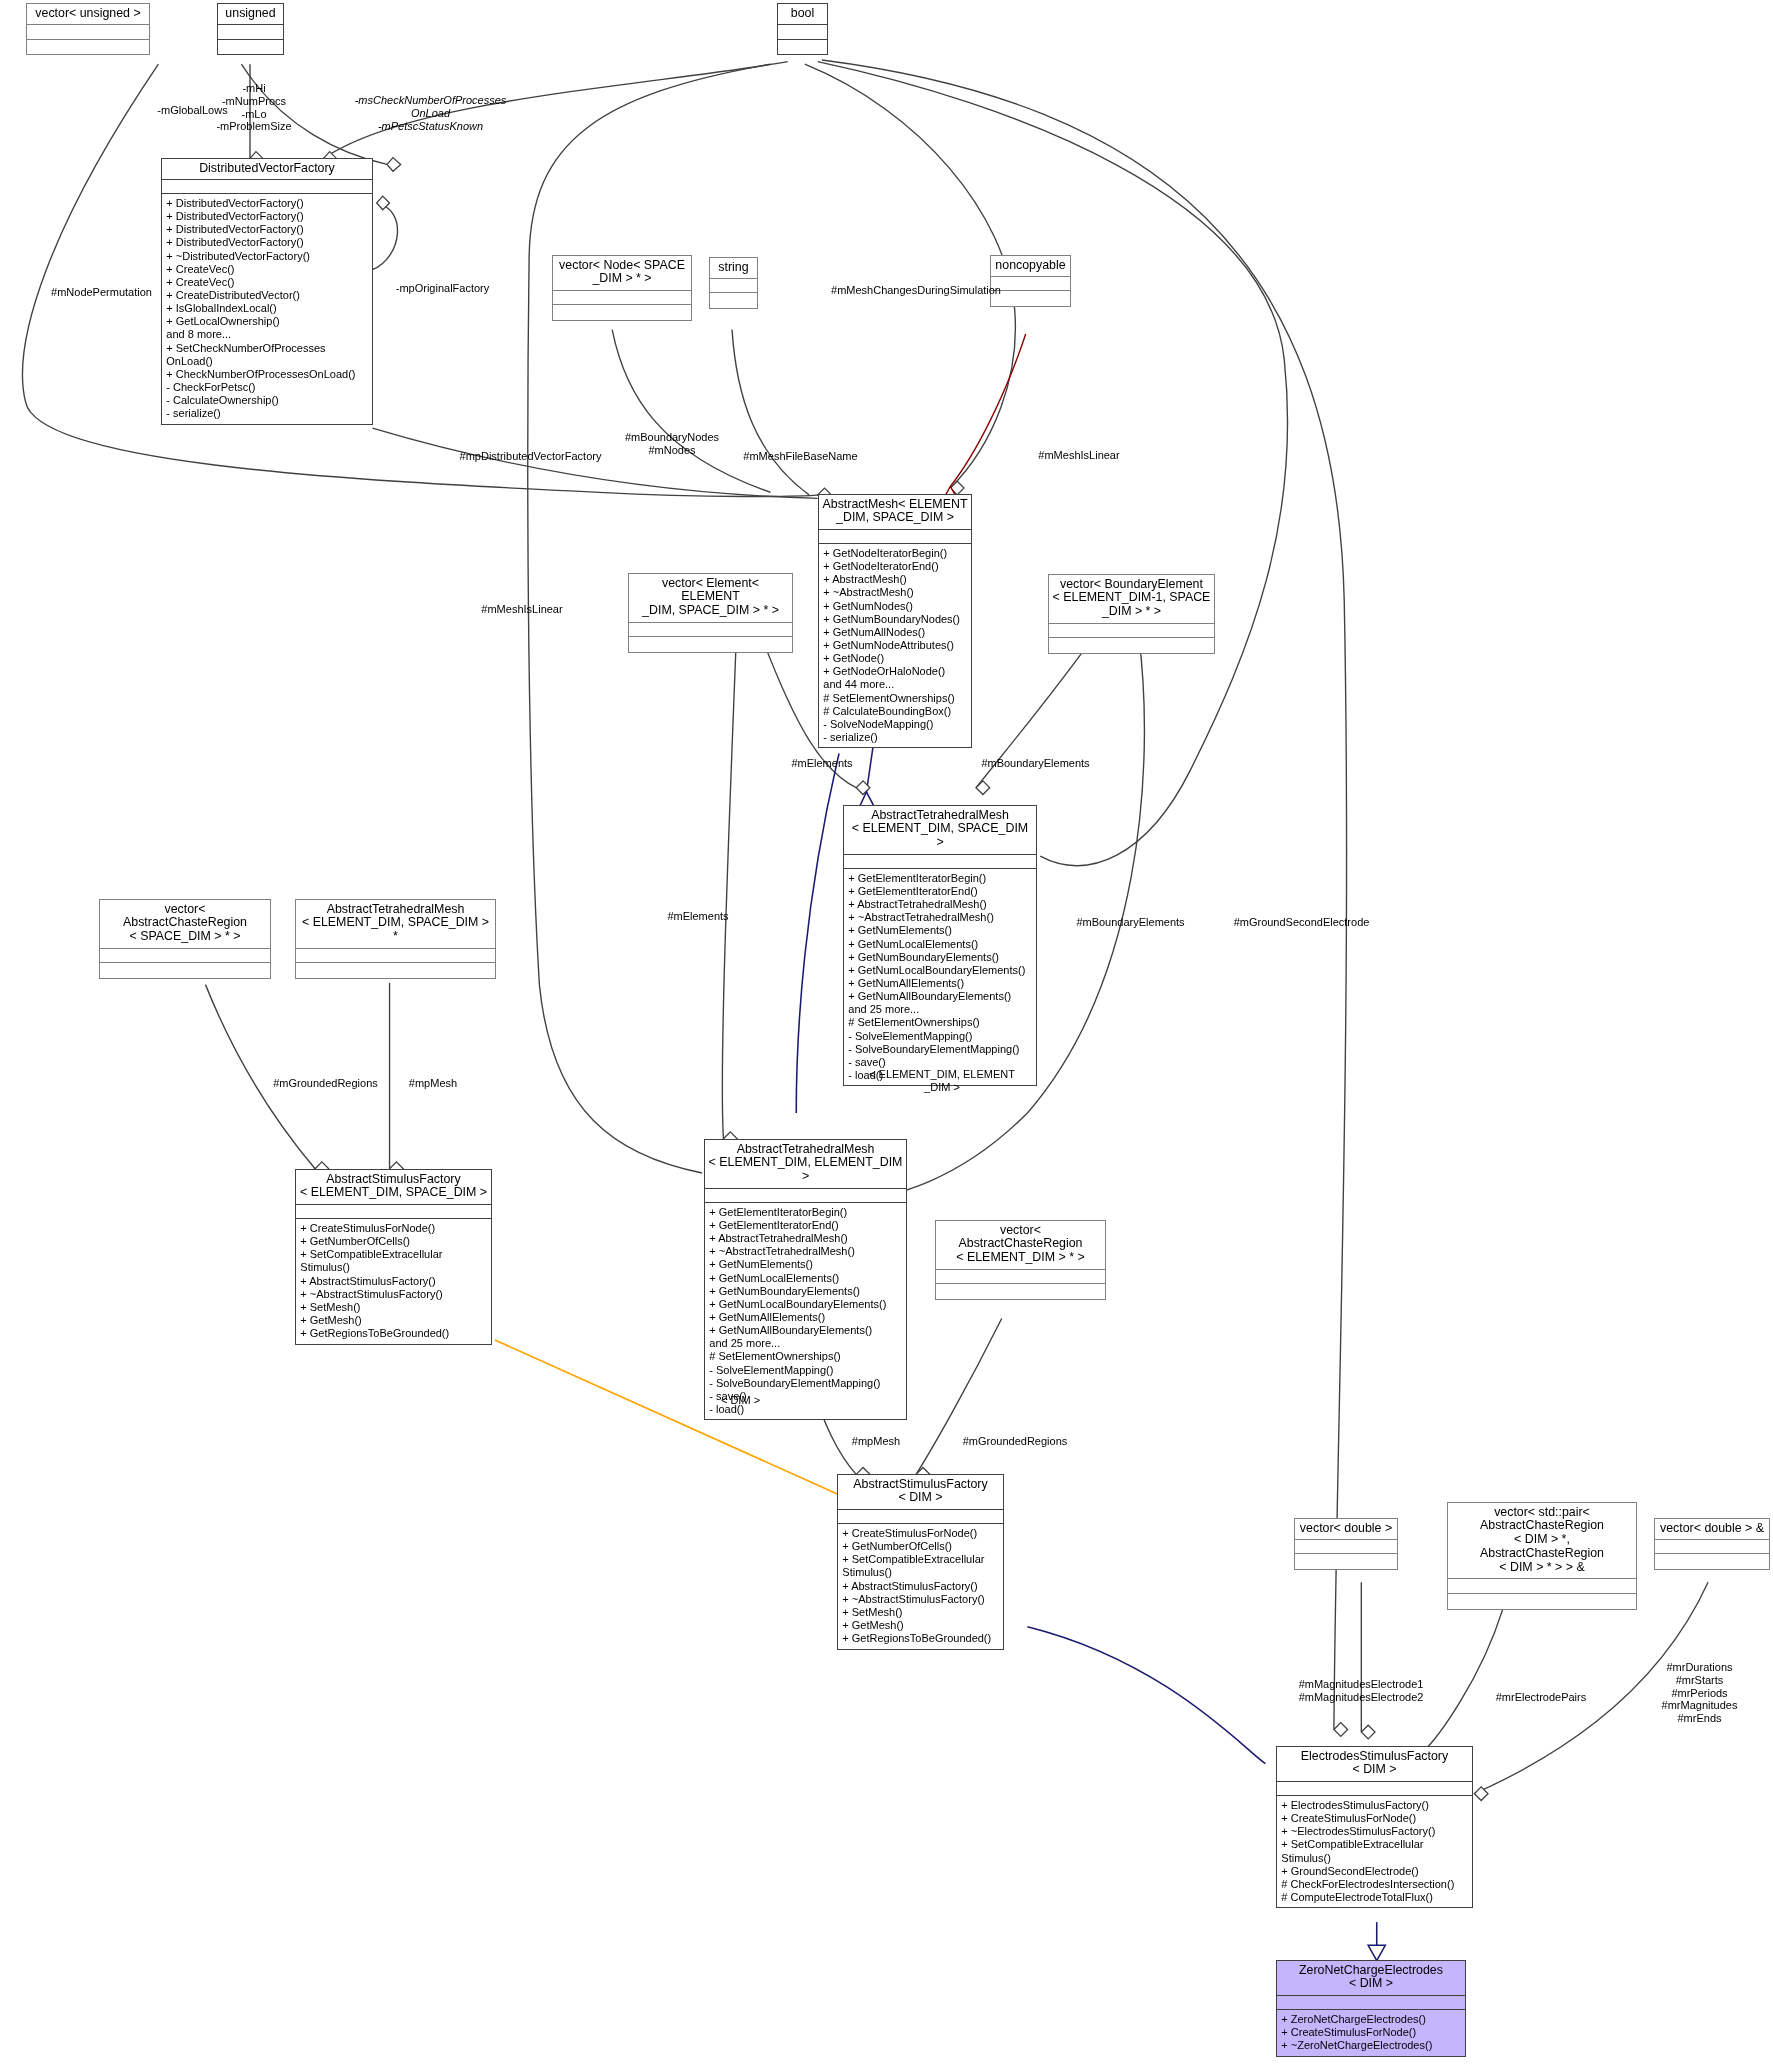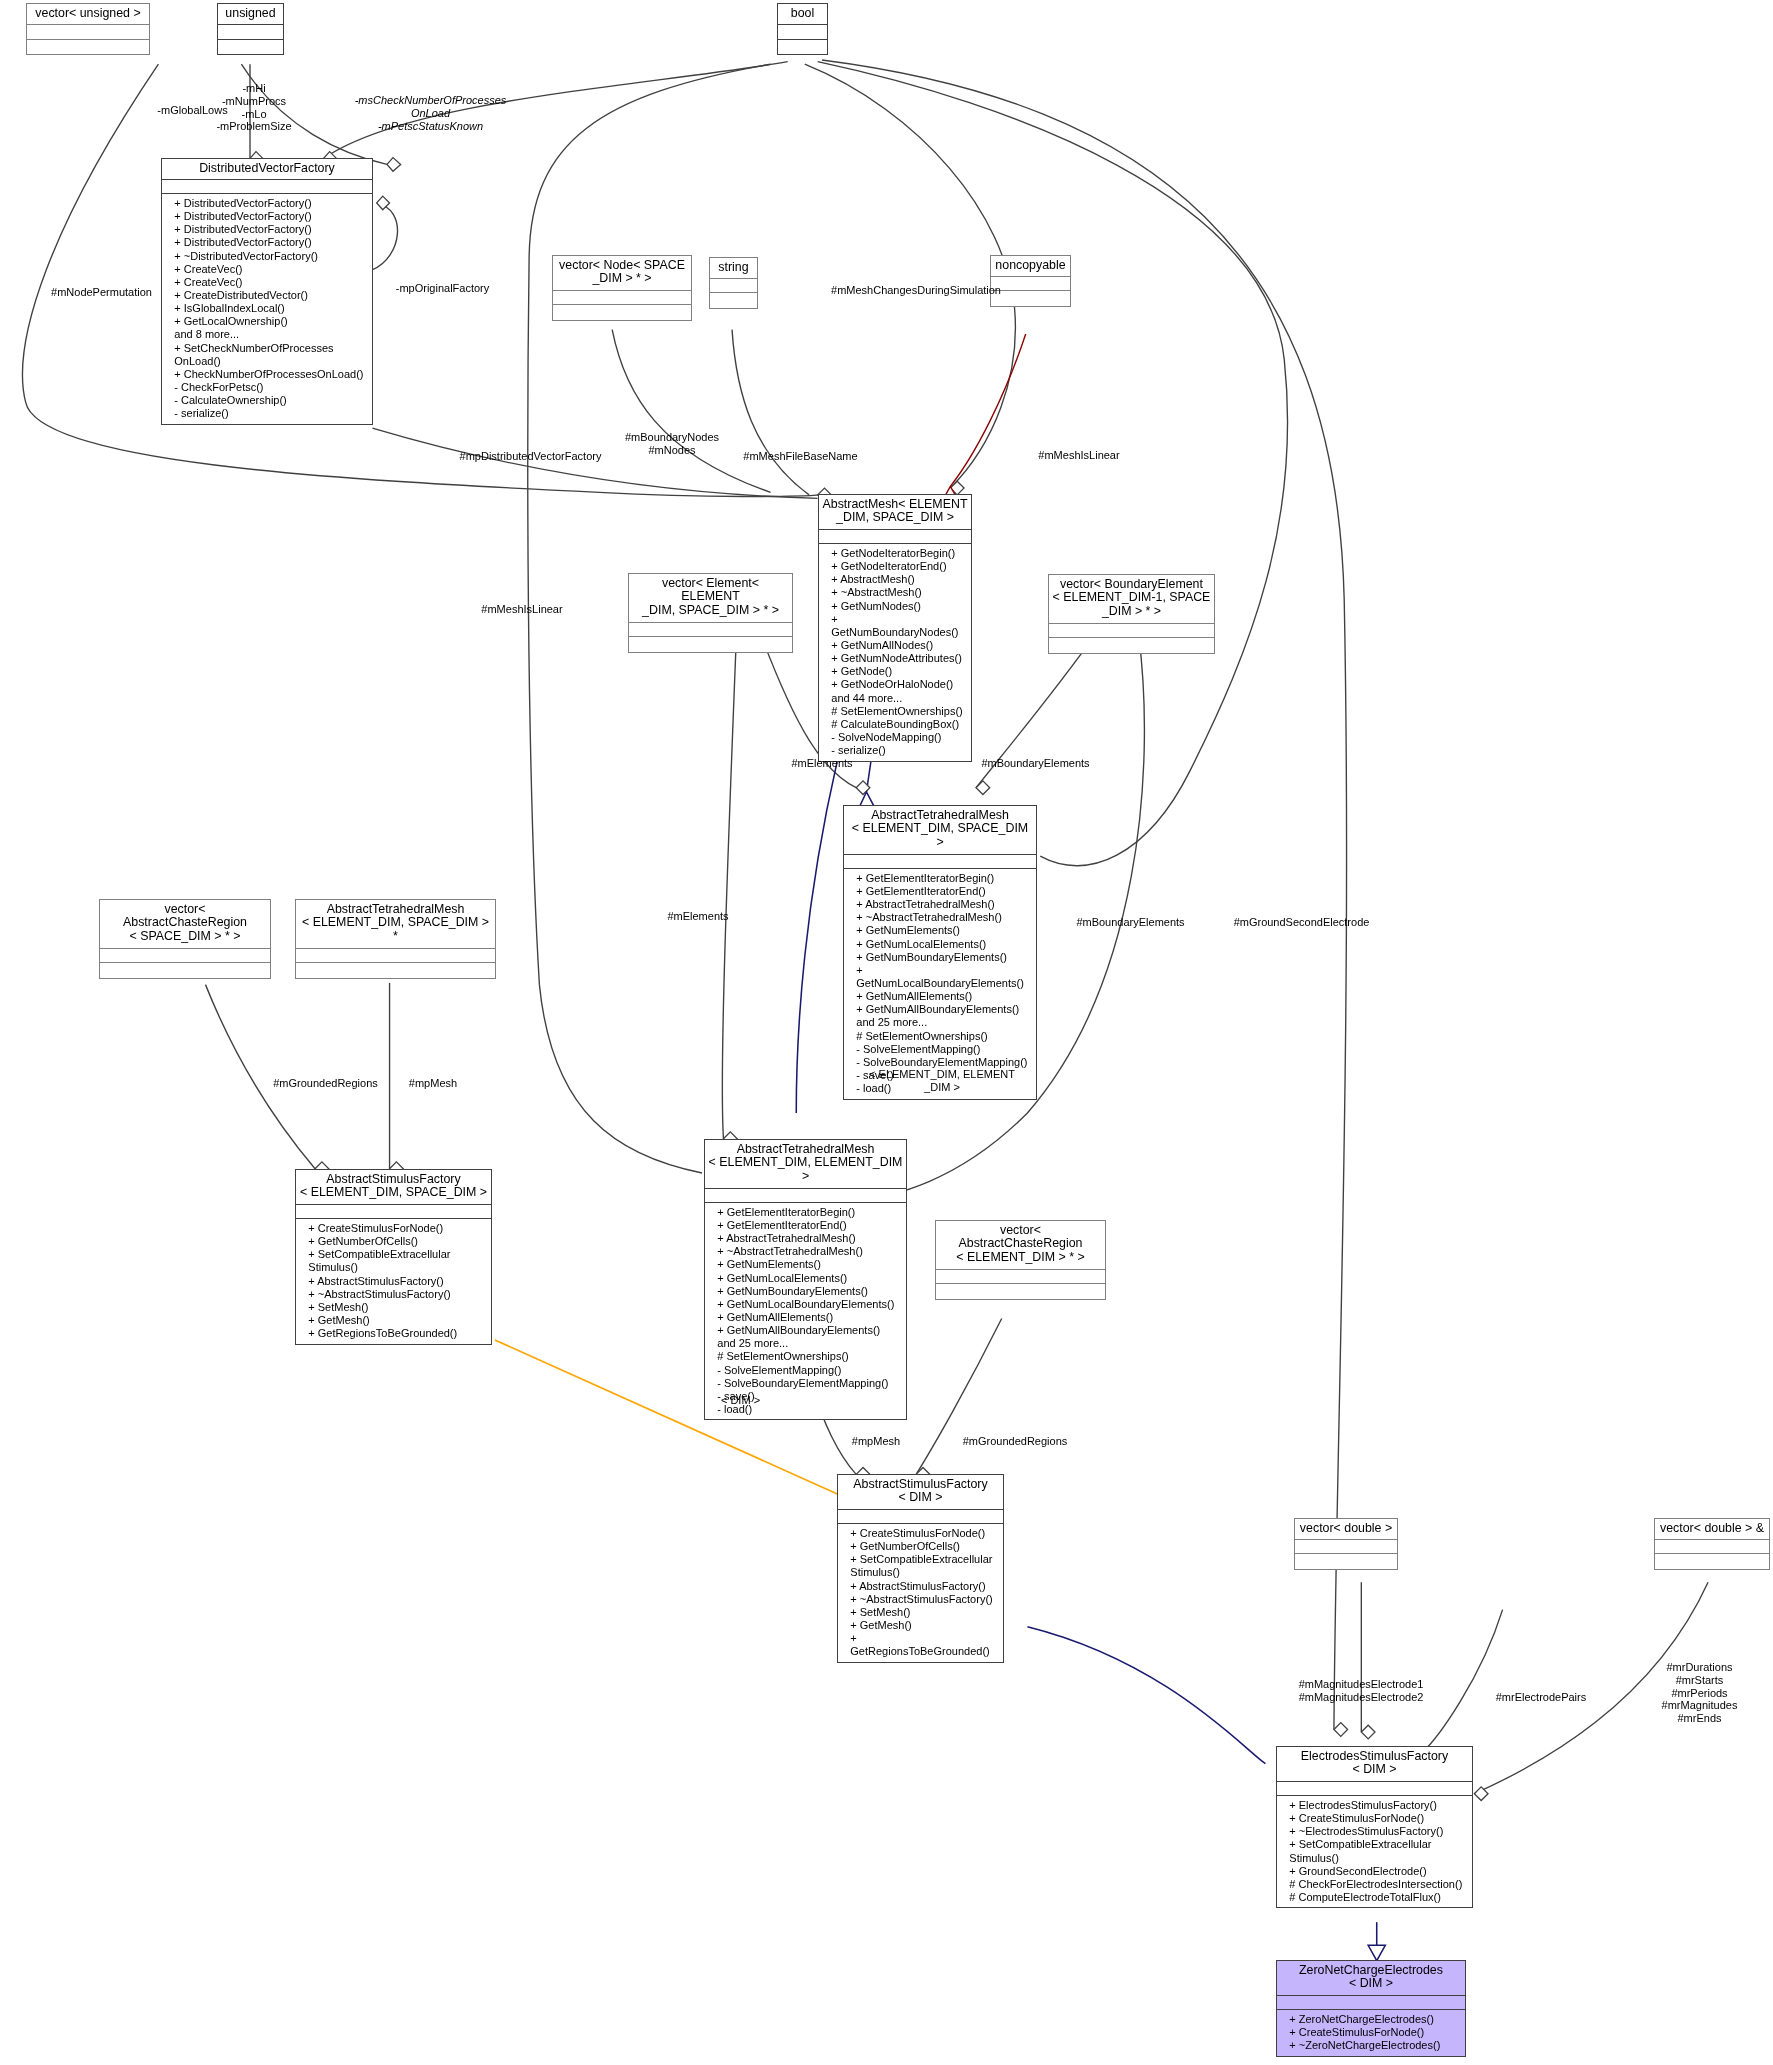--- a/index.html
+++ b/index.html
@@ -44,21 +44,21 @@
   .uml.strong .attrs, .uml.filled .attrs { border-bottom-color:#404040; }
   .uml .ops {
     padding: 2.6px 4.3px 3.4px 4.3px;
     font-size: 11px;
     line-height: 1.195;
     white-space: pre-line;
     min-height: 14.6px;
   }
 
   
-  .ops { text-align: left; margin-left: 8px; }
+  .ops { text-align: left; }
 
   
   .elabel {
     position: absolute;
     font-size: 11px;
     line-height: 1.16;
     white-space: pre-line;
     text-align: center;
     z-index: 6;
     color: #000;
@@ -361,20 +361,28 @@
 + GetMesh()
 + GetRegionsToBeGrounded()</div>
 </div>
 
 <div class="uml" style="left:1294px; top:1518px; width:104px;">
   <div class="title">vector&lt; double &gt;</div>
   <div class="attrs"></div>
   <div class="ops"></div>
 </div>
 
+<div class="uml" style="left:1447px; top:1502px; width:190px;">
+  <div class="title">vector&lt; std::pair&lt;
+AbstractChasteRegion
+&lt; DIM &gt; *, AbstractChasteRegion
+&lt; DIM &gt; * &gt; &gt; &amp;</div>
+  <div class="attrs"></div>
+  <div class="ops"></div>
+</div>
 
 <div class="uml" style="left:1654px; top:1518px; width:116px;">
   <div class="title">vector&lt; double &gt; &amp;</div>
   <div class="attrs"></div>
   <div class="ops"></div>
 </div>
 
 <div class="uml strong" style="left:1276px; top:1746px; width:197px;">
   <div class="title">ElectrodesStimulusFactory
 &lt; DIM &gt;</div>

